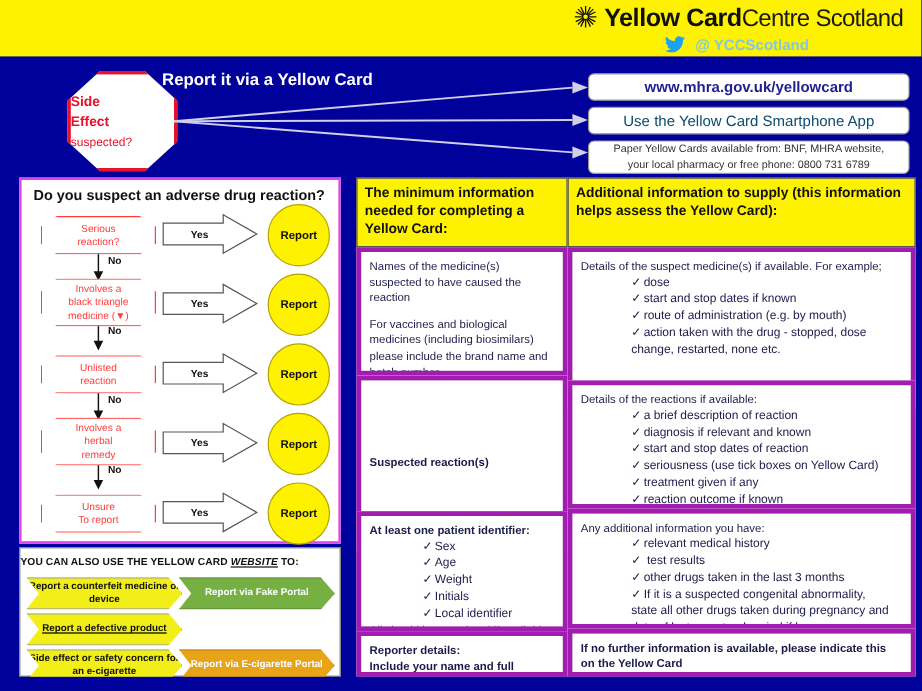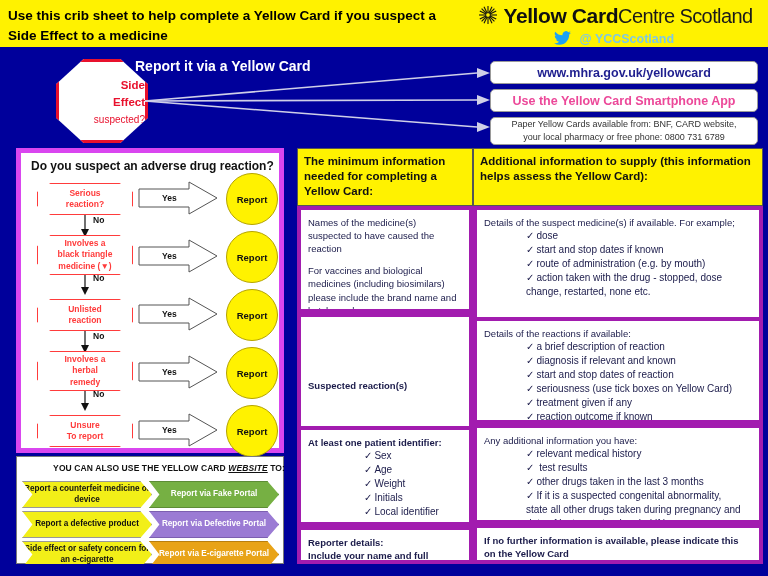--- a/index.html
+++ b/index.html
@@ -26,66 +26,66 @@
   .twitter-line{position:absolute;left:76px;top:27px;white-space:nowrap;}
   .tw-bird{display:inline-block;vertical-align:-2px;margin-right:4px;}
   .tw-handle{font-size:12.5px;font-weight:bold;color:#7EC8E3;}
 
   
   .report-via{position:absolute;left:135px;top:58px;font-size:14px;font-weight:bold;color:#fff;}
   .octagon{
     position:absolute;left:56px;top:59px;width:92px;height:84px;
     background:#fff;border:3px solid #E8112D;
     clip-path:polygon(30% 0,70% 0,100% 30%,100% 70%,70% 100%,30% 100%,0 70%,0 30%);
-    display:flex;flex-direction:column;align-items:flex-end;justify-content:center;
+    display:flex;flex-direction:column;align-items:flex-start;justify-content:center;
     box-sizing:border-box;
   }
   .octagon .l1,.octagon .l2{font-size:11.5px;font-weight:bold;color:#E8112D;line-height:1.5;}
   .octagon .l3{font-size:10px;color:#E8112D;margin-top:3px;}
 
   .arrows-svg{position:absolute;left:140px;top:55px;}
 
   .btn{
     position:absolute;background:#fff;border:1px solid #9a9a9a;border-radius:5px;
     display:flex;align-items:center;justify-content:center;text-align:center;
     box-sizing:border-box;
   }
   #btn-web{left:490px;top:61px;width:268px;height:23px;}
   #btn-web span{font-size:12.5px;font-weight:bold;color:#1F1F8F;}
   #btn-app{left:490px;top:89px;width:268px;height:23px;}
-  #btn-app span{font-size:12.5px;font-weight:bold;color:#ec4899;}
+  #btn-app span{font-size:12.5px;font-weight:normal;color:#0c4a6e;}
   #btn-paper{left:490px;top:117px;width:268px;height:28px;flex-direction:column;}
   #btn-paper span{font-size:9px;color:#333;line-height:1.45;}
 
   
   .left-panel{position:absolute;left:16px;top:148px;width:268px;height:305px;
-    background:#fff;border:5px solid #d946ef;box-sizing:border-box;}
+    background:#fff;border:2px solid #d946ef;box-sizing:border-box;}
   .left-title{position:absolute;left:10px;top:6px;font-size:12px;font-weight:bold;color:#111;}
   .flow{position:absolute;left:0;top:26px;width:266px;height:276px;}
 
   .node{
     position:absolute;background:#fff;border:1.6px solid #FF3B3B;
     clip-path:polygon(14% 0,86% 0,100% 28%,100% 72%,86% 100%,14% 100%,0 72%,0 28%);
     display:flex;flex-direction:column;align-items:center;justify-content:center;
     box-sizing:border-box;left:16px;width:96px;
   }
-  .node div{font-size:8.5px;font-weight:bold;color:#FF3B3B;line-height:1.35;text-align:left;}
+  .node div{font-size:8.5px;font-weight:normal;color:#FF3B3B;line-height:1.35;text-align:left;}
   .circle{
     position:absolute;left:205px;width:50px;height:50px;border-radius:50%;
     background:#FFF200;border:1px solid #b5a400;
     display:flex;align-items:center;justify-content:center;
   }
   .circle span{font-size:9.5px;font-weight:bold;color:#111;}
   .yes-lbl{position:absolute;font-size:8.5px;font-weight:bold;color:#111;left:141px;}
   .no-lbl{position:absolute;font-size:8.5px;font-weight:bold;color:#111;left:72px;}
 
   
   .web-panel{position:absolute;left:16px;top:456px;width:268px;height:108px;
     background:#fff;border:1px solid #7a7a7a;box-sizing:border-box;}
-  .web-title{position:absolute;left:0;top:6px;width:268px;text-align:right;
+  .web-title{position:absolute;left:0;top:6px;width:268px;text-align:left;
     font-size:8.5px;font-weight:bold;color:#111;letter-spacing:0.1px;}
   .web-title u{text-decoration:underline;font-style:italic;}
   .chev{
     position:absolute;display:flex;align-items:center;justify-content:center;
     text-align:center;box-sizing:border-box;height:27px;
     clip-path:polygon(0 0,91% 0,100% 50%,91% 100%,0 100%,8% 50%);
   }
   .chev span{font-size:8.2px;font-weight:bold;line-height:1.25;}
   .chev-left{left:5px;width:130px;background:#F2EF18;border:1px solid #999;}
   .chev-left span{color:#111;}
@@ -98,32 +98,31 @@
   .hdr-cell{background:#FFF200;border:1px solid #555;box-sizing:border-box;
     padding:5px 6px 4px 6px;}
   .hdr-cell span{font-size:11.5px;font-weight:bold;color:#111;line-height:1.32;display:block;}
   .body-cell{background:#fff;border:4px solid #a21caf;box-sizing:border-box;
     padding:6px 7px;overflow:hidden;}
   .body-cell p{margin:0;font-size:9.5px;color:#1b1b4a;line-height:1.38;}
   .body-cell p.b{font-weight:bold;}
   .body-cell p.gap{margin-top:9px;}
   .body-cell ul{margin:0;padding:0;list-style:none;}
   .body-cell ul li{font-size:10px;color:#1b1b4a;line-height:1.4;padding-left:0;}
-  .mid-col .body-cell ul{margin-left:56px;}
+  .mid-col .body-cell ul{margin-left:44px;}
   .right-col .body-cell ul{margin-left:42px;}
   .tick{margin-right:2px;}
   .bar-bottom{position:absolute;left:0;bottom:0;width:768px;height:12px;background:#00009B;}
 </style>
 </head>
 <body>
 
 <div class="page">
 
   <div class="header">
-    <div class="header-title">Use this crib sheet to help complete a Yellow Card if you suspect a Side Effect to a medicine</div>
     <div class="logo-wrap">
       <div class="logo-line">
         <svg class="logo-star" width="20" height="20" viewBox="0 0 20 20">
           <g stroke="#111" stroke-width="1.1">
             <line x1="10" y1="1" x2="10" y2="19"></line>
               <line x1="1" y1="10" x2="19" y2="10"></line>
             <line x1="3.6" y1="3.6" x2="16.4" y2="16.4"></line>
               <line x1="16.4" y1="3.6" x2="3.6" y2="16.4"></line>
             <line x1="6" y1="1.8" x2="14" y2="18.2"></line>
               <line x1="14" y1="1.8" x2="6" y2="18.2"></line>
@@ -162,21 +161,21 @@
     <polygon points="337,67 350,72 337,77" fill="#CFCFE8"></polygon>
   </svg>
 
   <div class="btn" id="btn-web">
     <span>www.mhra.gov.uk/yellowcard</span>
   </div>
   <div class="btn" id="btn-app">
     <span>Use the Yellow Card Smartphone App</span>
   </div>
   <div class="btn" id="btn-paper">
-    <span>Paper Yellow Cards available from: BNF, CARD website,</span>
+    <span>Paper Yellow Cards available from: BNF, MHRA website,</span>
     <span>your local pharmacy or free phone: 0800 731 6789</span>
   </div>
 
   <div class="left-panel">
     <div class="left-title">Do you suspect an adverse drug reaction?</div>
     <div class="flow">
 
       <svg width="266" height="276" style="position:absolute;left:0;top:0;">
         <g stroke="#111" stroke-width="1.2" fill="none">
           <path d="M64,35 L64,51"></path>
@@ -253,25 +252,22 @@
   <div class="web-panel">
     <div class="web-title"><span>YOU CAN ALSO USE THE YELLOW CARD </span><u>WEBSITE</u><span> TO:</span></div>
 
     <div class="chev chev-left" style="top:24px;">
         <span>Report a counterfeit medicine or device</span>
       </div>
     <div class="chev chev-right" style="top:24px;background:#76B043;border:1px solid #5d8c35;">
         <span>Report via Fake Portal</span>
       </div>
 
-    <div class="chev chev-left" style="top:54px;">
+    <div class="chev chev-left" style="top:54px;text-decoration:underline;">
         <span>Report a defective product</span>
-      </div>
-    <div class="chev chev-right" style="top:54px;background:#9B7BD4;border:1px solid #7c5fb0;">
-        <span>Report via Defective Portal</span>
       </div>
 
     <div class="chev chev-left" style="top:84px;">
         <span>Side effect or safety concern for an e-cigarette</span>
       </div>
     <div class="chev chev-right" style="top:84px;background:#E8A317;border:1px solid #b87f0e;">
         <span>Report via E-cigarette Portal</span>
       </div>
   </div>
 

